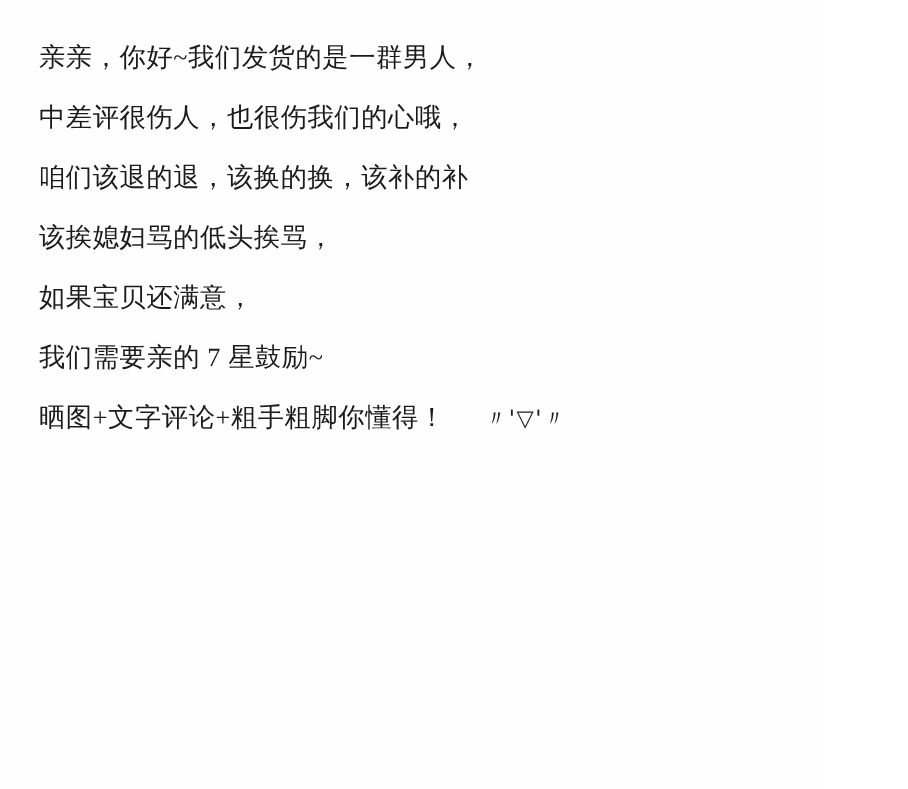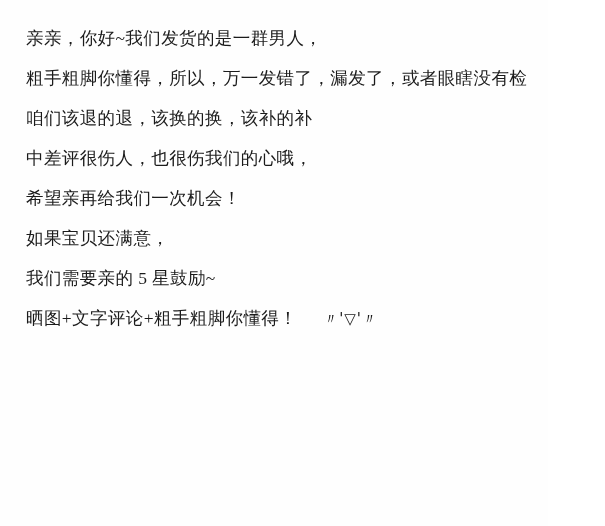--- a/index.html
+++ b/index.html
@@ -34,22 +34,21 @@
     font-size: 15px;
     letter-spacing: 1px;
     padding-left: 26px;
   }
 </style>
 </head>
 <body>
 
 <div class="page">
   <div class="line">亲亲，你好~我们发货的是一群男人，</div>
-  <div class="line">粗手粗脚你懂得，所以，万一发错了，漏发了，或者眼瞎没有检</div>
+  <div class="line">中差评很伤人，也很伤我们的心哦，</div>
   <div class="line">咱们该退的退，该换的换，该补的补</div>
-  <div class="line">中差评很伤人，也很伤我们的心哦，</div>
-  <div class="line">希望亲再给我们一次机会！</div>
+  <div class="line">该挨媳妇骂的低头挨骂，</div>
   <div class="line">如果宝贝还满意，</div>
-  <div class="line">我们需要亲的 5 星鼓励~</div>
+  <div class="line">我们需要亲的 7 星鼓励~</div>
   <div class="line">
     <span>晒图+文字评论+粗手粗脚你懂得！</span><span class="emoticon">〃'▽'〃</span>
   </div>
 </div>
 
 </body></html>

